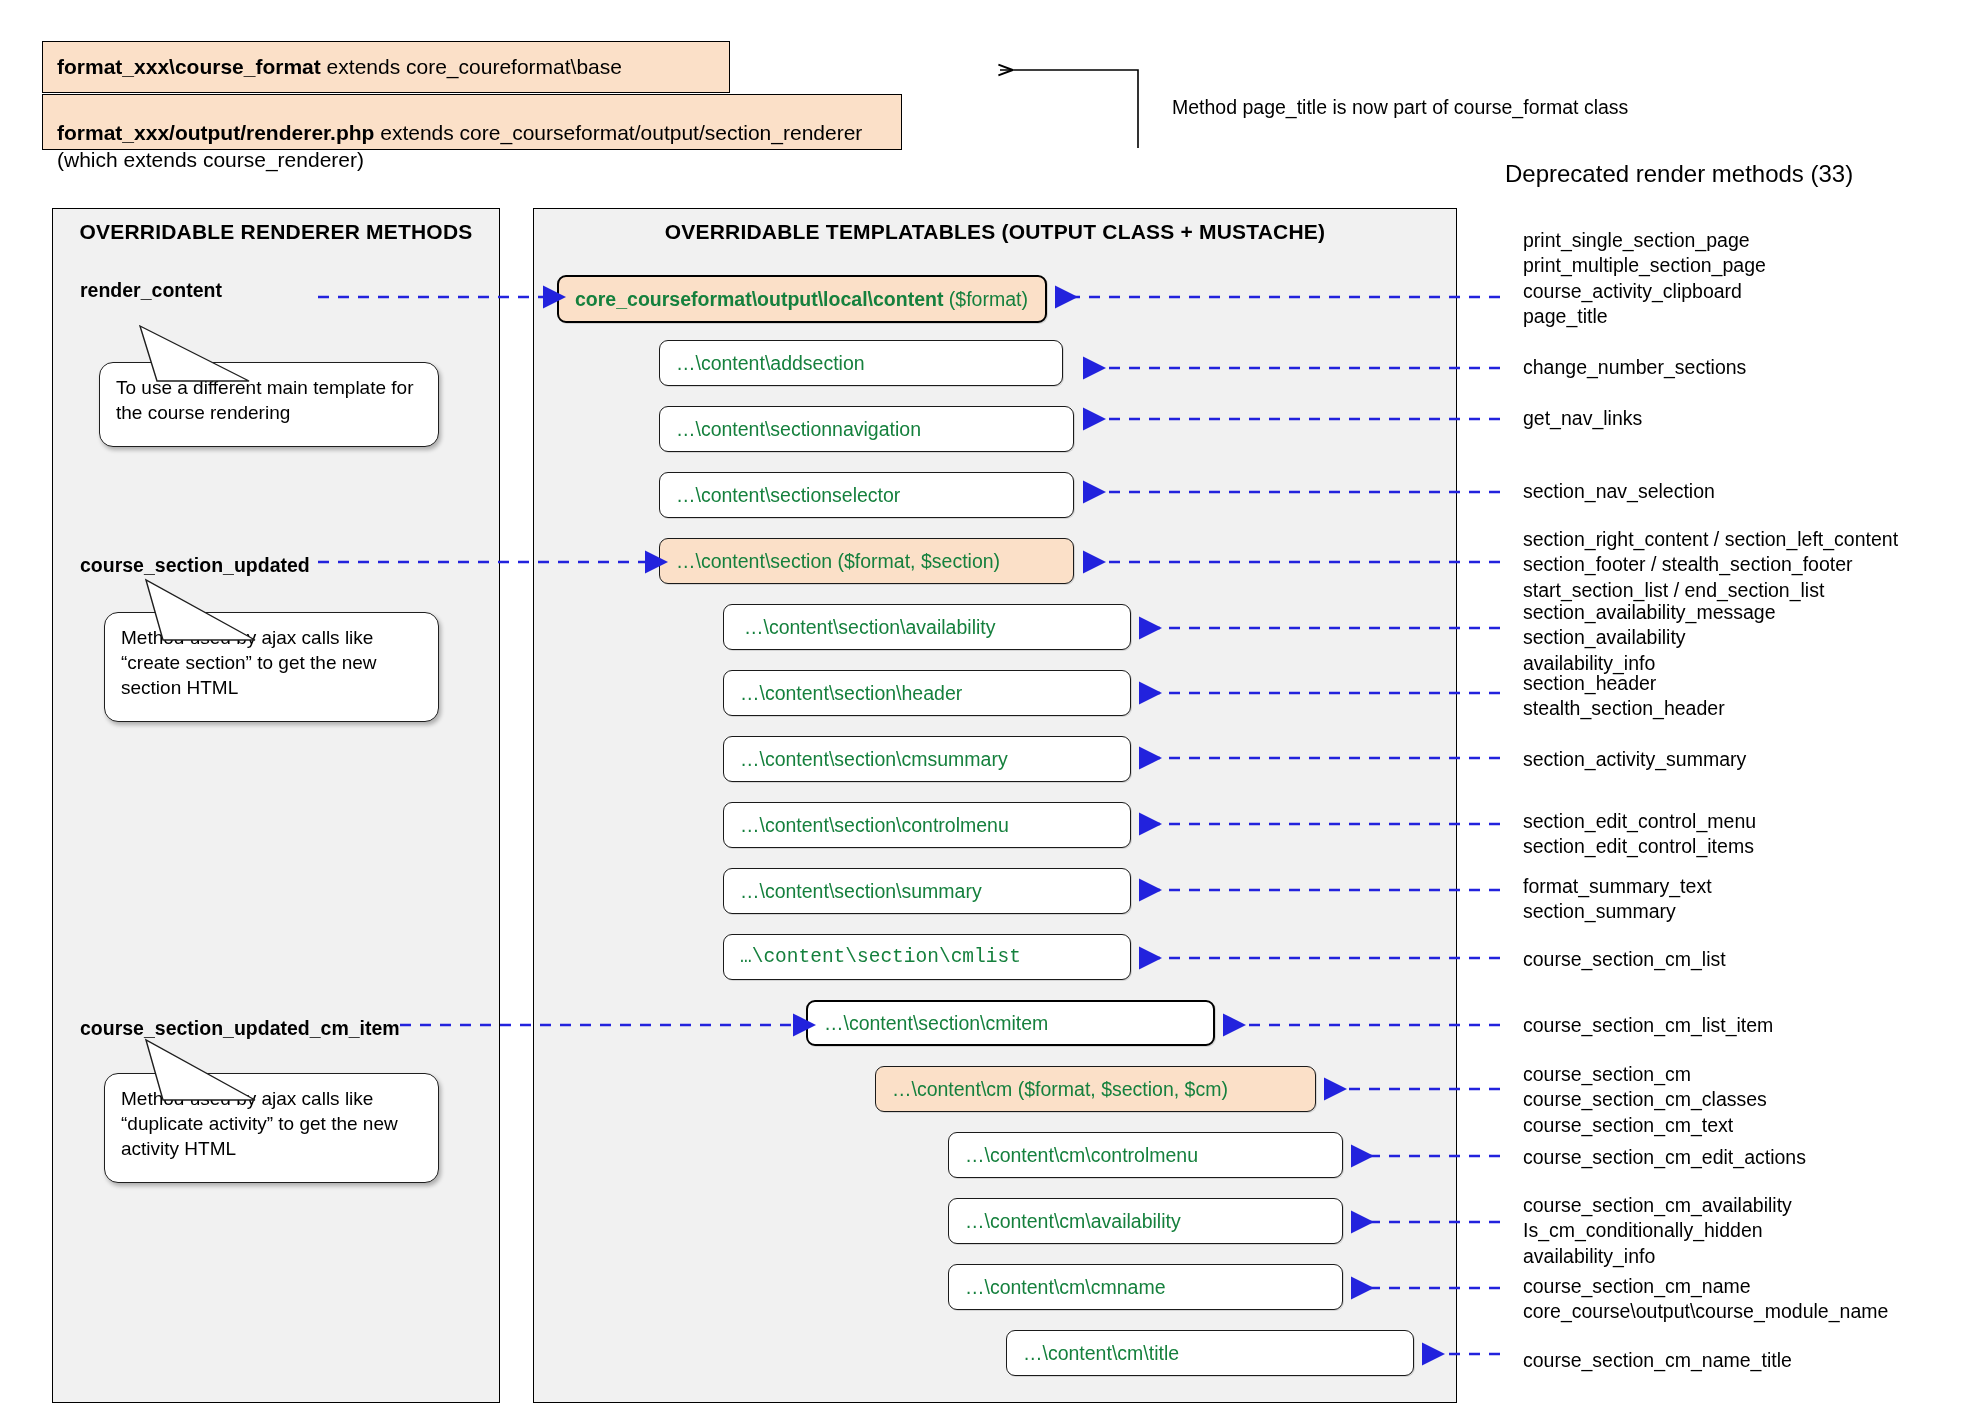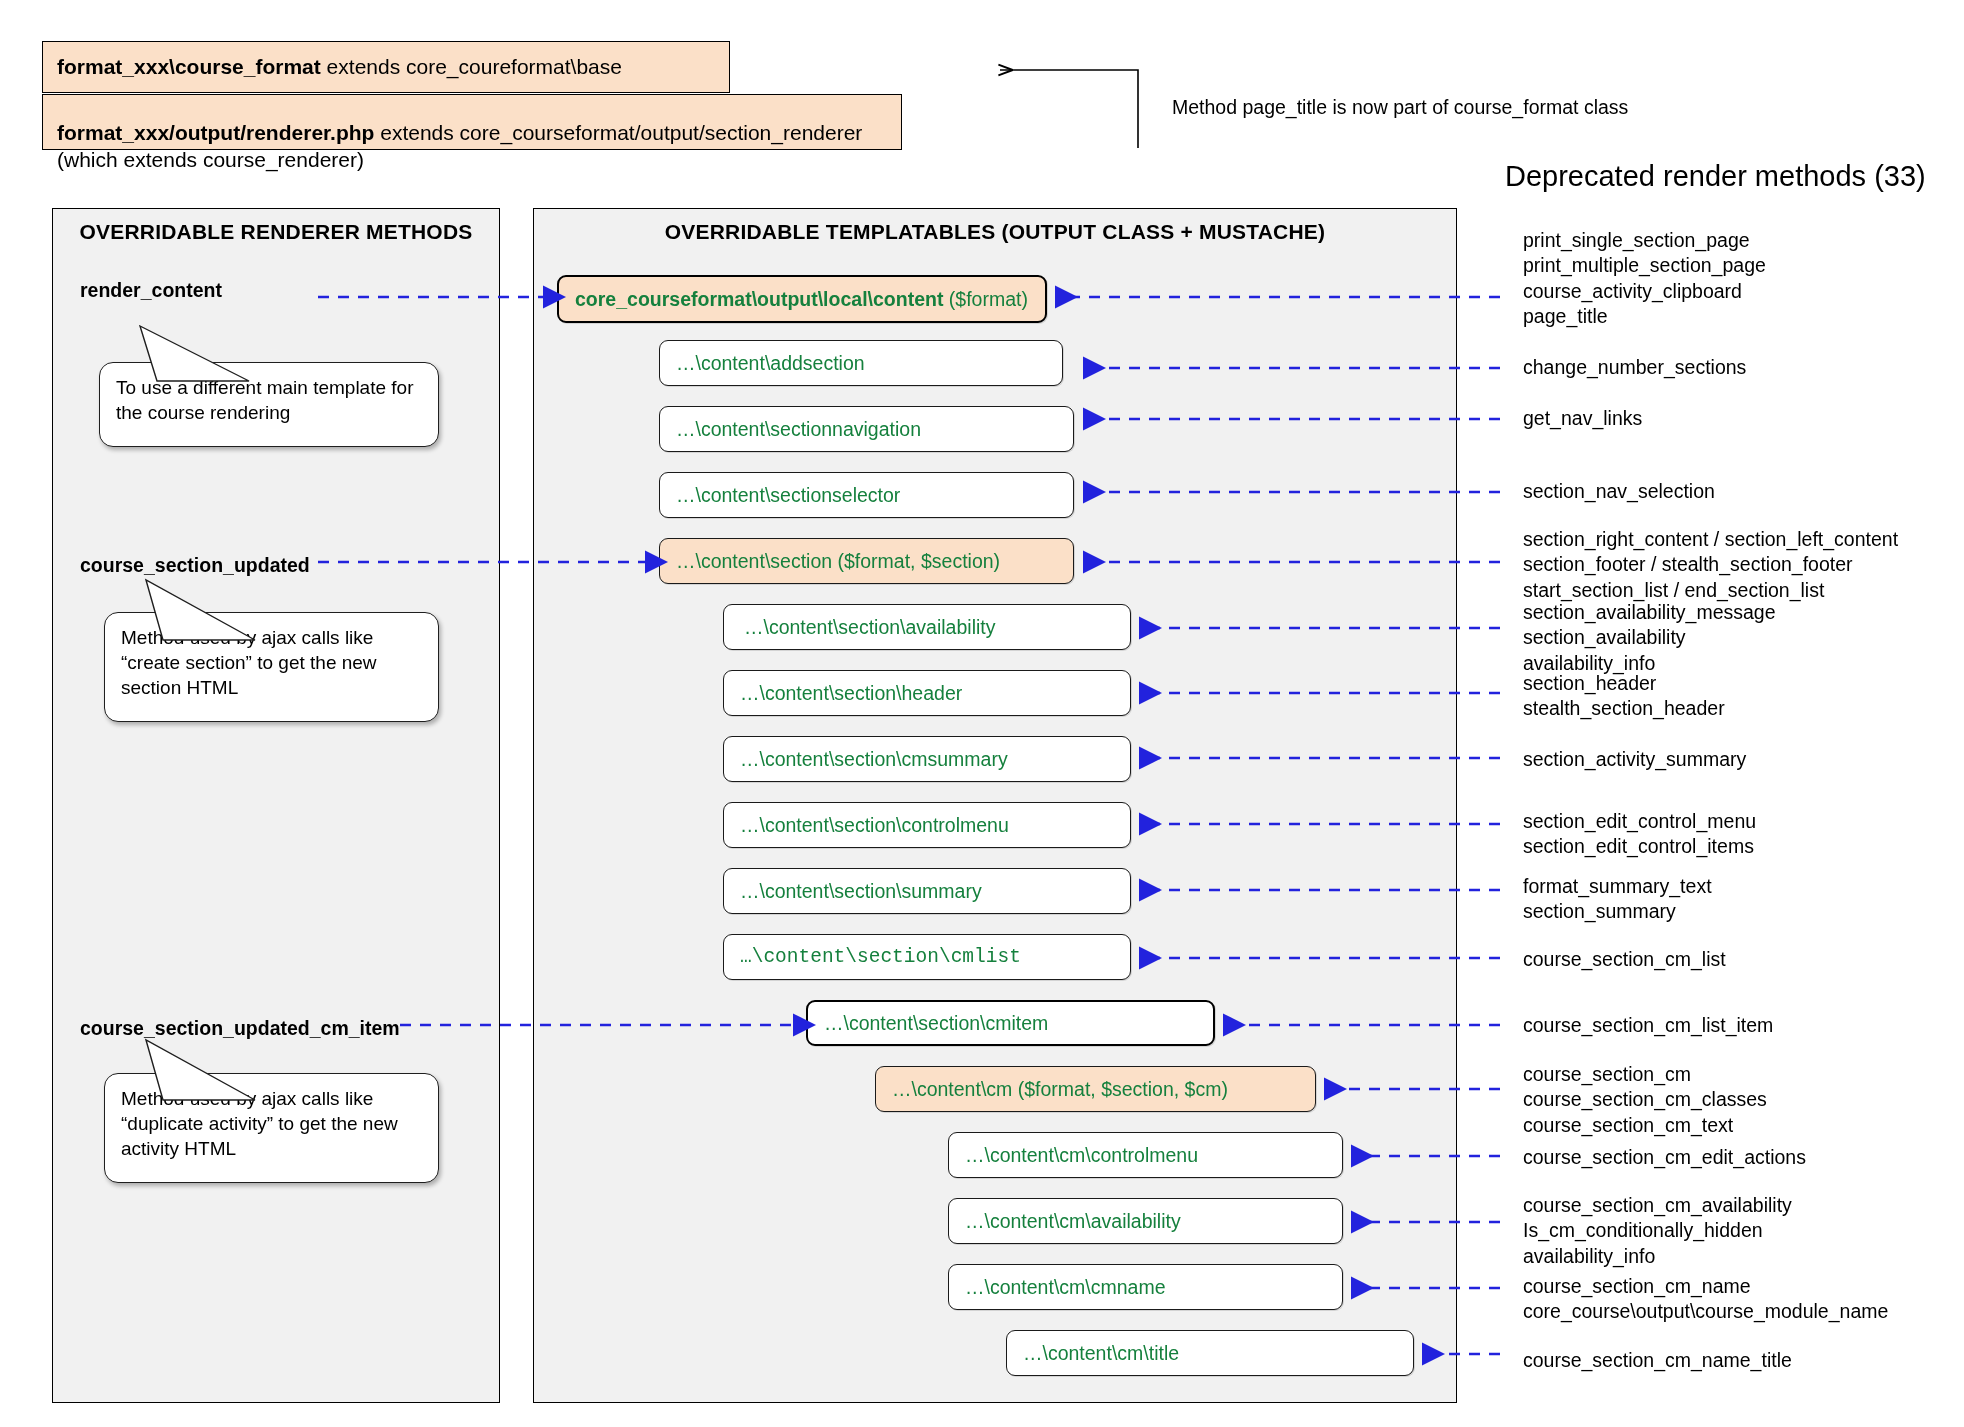--- a/index.html
+++ b/index.html
@@ -74,21 +74,21 @@
     border: 1.4px solid #1f1f1f;
     border-radius: 14px;
     font-size: 19px;
     line-height: 1.32;
     padding: 12px 16px;
     box-shadow: 2px 3px 4px rgba(0,0,0,0.28);
   }
 
   
   .deprecated-title {
-    font-size: 29px;
+    font-size: 24px;
     white-space: nowrap;
   }
   .dep-group {
     font-size: 19.5px;
     line-height: 1.30;
     white-space: nowrap;
   }
 
   .note-text {
     font-size: 19.5px;

